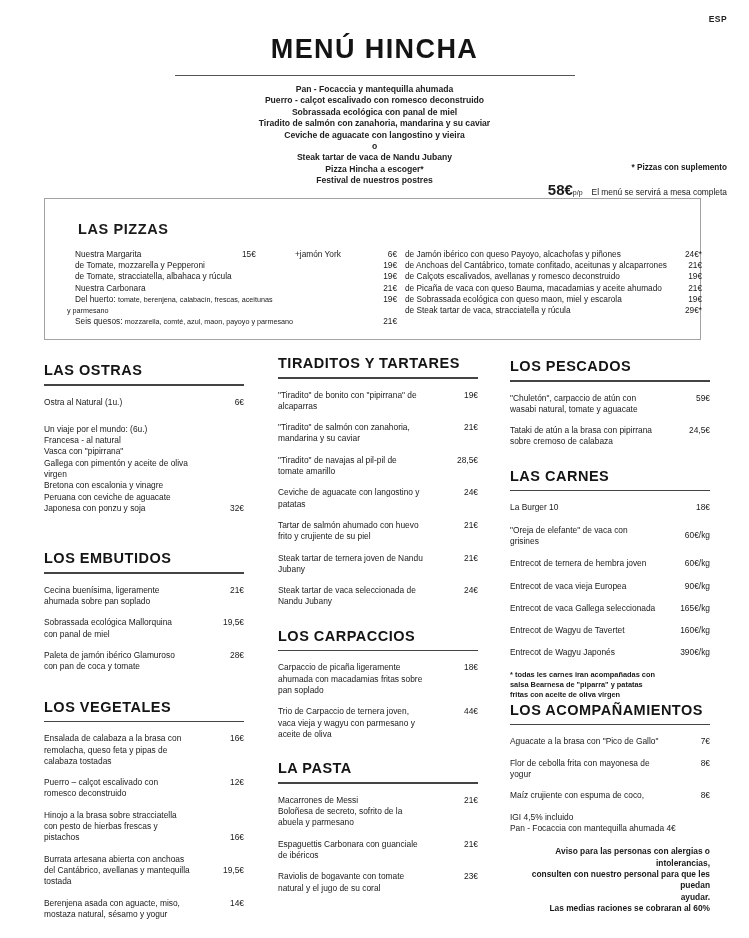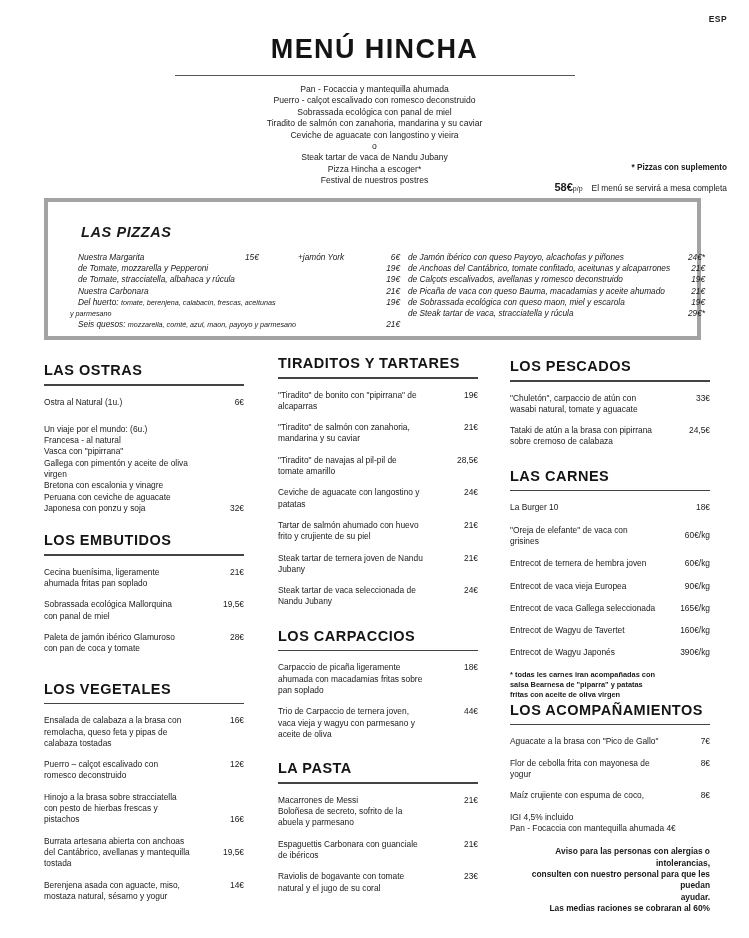--- a/index.html
+++ b/index.html
@@ -48,54 +48,53 @@
   .intro {
     position: absolute;
     top: 84px;
     left: 0;
     width: 749px;
     text-align: center;
     font-size: 8.6px;
     line-height: 11.4px;
     color: #222;
   }
-  .intro div { white-space: nowrap; }
+  .intro div { white-space: nowrap; font-weight: bold; }
 
   .note-supl {
     position: absolute;
     top: 163px;
     right: 22px;
     font-size: 8.2px;
     font-weight: bold;
     color: #1a1a1a;
   }
   .price-line {
     position: absolute;
     top: 181px;
     right: 22px;
     font-size: 8.4px;
     color: #1a1a1a;
     white-space: nowrap;
   }
   .price-line .pp {
     font-weight: bold;
-    font-size: 11px;
+    font-size: 15px;
   }
   .price-line .sep { display:inline-block; width: 9px; }
 
   
   .pizza-box {
     position: absolute;
     left: 44px;
     top: 198px;
     width: 657px;
     height: 142px;
-    border: 4px solid #a3a3a3;
+    border: 1px solid #a3a3a3;
     box-sizing: border-box;
-    font-style: italic;
   }
   .pizza-title {
     position: absolute;
     left: 33px;
     top: 22px;
     font-size: 14.5px;
     font-weight: bold;
     letter-spacing: .6px;
   }
   .pz-col-left {
@@ -183,21 +182,21 @@
     white-space: nowrap;
   }
   .item .pr.low  { top: 22.6px; }
   .item .pr.mid  { top: 11.3px; }
 
   .list-flat {
     font-size: 8.4px;
     line-height: 11.3px;
     position: relative;
     padding-right: 34px;
-    margin-bottom: 2px;
+    margin-bottom: 20px;
   }
   .list-flat .pr {
     position: absolute;
     right: 0;
     bottom: 0;
     text-align: right;
   }
 
   .meat-row {
     position: relative;
@@ -307,21 +306,21 @@
   </div>
 
   <div class="sp-16"></div>
 
   <div class="sec">
     <div class="sec-h">LOS EMBUTIDOS</div>
     <div class="sec-rule"></div>
     <div id="embutidos-items">
         <div class="item">
           <span class="nm">Cecina buenísima, ligeramente</span>
-          <span class="nm">ahumada fritas pan soplado</span>
+          <span class="nm">ahumada sobre pan soplado</span>
           <span class="pr">21€</span>
         </div>
         <div class="item">
           <span class="nm">Sobrassada ecológica Mallorquina</span>
           <span class="nm">con panal de miel</span>
           <span class="pr">19,5€</span>
         </div>
         <div class="item">
           <span class="nm">Paleta de jamón ibérico  Glamuroso</span>
           <span class="nm">con pan de coca y tomate</span>
@@ -463,21 +462,21 @@
 
 <div class="col" id="col-right">
 
   <div class="sec">
     <div class="sec-h">LOS PESCADOS</div>
     <div class="sec-rule"></div>
     <div id="pescados-items">
         <div class="item">
           <span class="nm">"Chuletón", carpaccio de atún con</span>
           <span class="nm">wasabi natural, tomate y aguacate</span>
-          <span class="pr">33€</span>
+          <span class="pr">59€</span>
         </div>
         <div class="item">
           <span class="nm">Tataki de atún a la brasa con pipirrana</span>
           <span class="nm">sobre cremoso de calabaza</span>
           <span class="pr">24,5€</span>
         </div>
       </div>
   </div>
 
   <div class="sp-10"></div>

